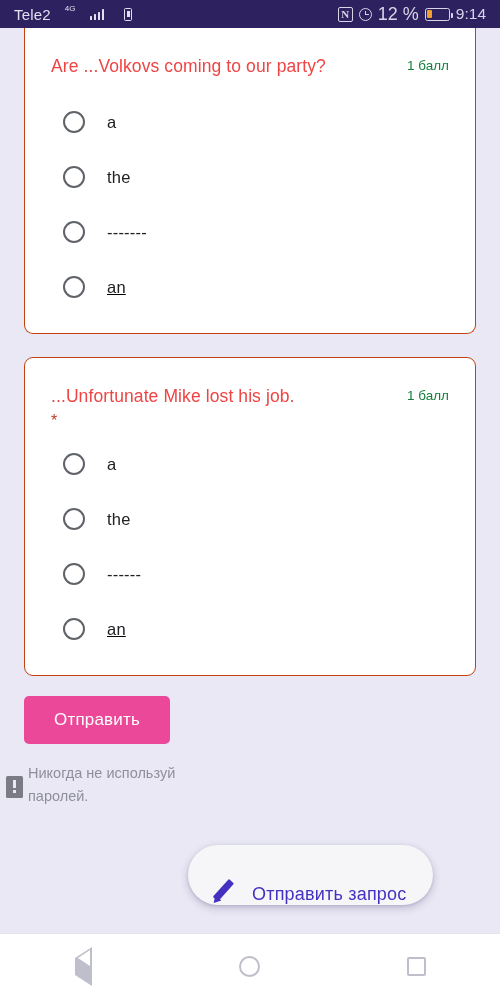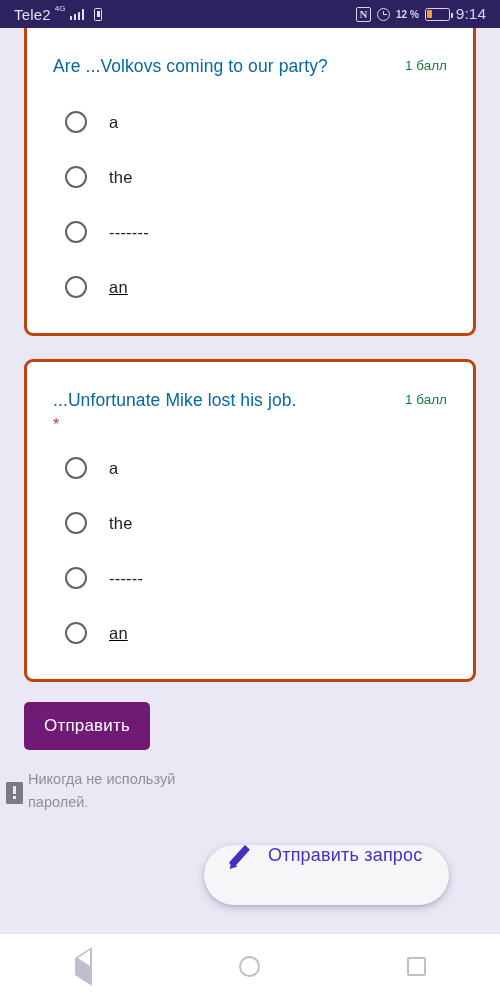--- a/index.html
+++ b/index.html
@@ -20,21 +20,21 @@
   .statusbar {
     height:28px;
     background:#2e2160;
     color:#d8d5e8;
     display:flex; align-items:center;
     padding:0 14px;
     font-size:14.5px;
     flex:0 0 auto;
     position:relative; z-index:40;
   }
-  .sb-left { display:flex; align-items:center; gap:3px; }
+  .sb-left { display:flex; align-items:center; gap:13px; }
   .sb-right { margin-left:auto; display:flex; align-items:center; gap:6px; }
   .carrier { font-size:15px; letter-spacing:.2px; color:#e2e0ee; }
   .net-g {
     font-size:8px; line-height:8px;
     position:relative; top:-5px; margin-left:1px;
     color:#e2e0ee; font-weight:normal;
   }
   .bars { display:flex; align-items:flex-end; gap:1.5px; height:12px; margin-left:1px; }
   .bars i { width:2.5px; background:#e2e0ee; display:block; border-radius:.5px; }
   .bars i:nth-child(1){height:4px}
@@ -59,21 +59,21 @@
     position:relative;
   }
   .alarm:before{
     content:""; position:absolute; left:5px; top:2.3px;
     width:1.4px; height:4.4px; background:#d8d5e8;
   }
   .alarm:after{
     content:""; position:absolute; left:5.5px; top:5.6px;
     width:3.4px; height:1.4px; background:#d8d5e8;
   }
-  .batt-pct { font-size:10px;font-weight:bold; }
+  .batt-pct { font-size:18px; }
   .battery {
     width:25px; height:13px; border:1.6px solid #d8d5e8; border-radius:2.5px;
     position:relative; display:flex; align-items:center; padding:1.5px;
   }
   .battery:after{
     content:""; position:absolute; right:-4px; top:4px;
     width:2.2px; height:5px; background:#d8d5e8; border-radius:0 1px 1px 0;
   }
   .battery span { display:block; height:100%; width:22%; background:#f0a030; border-radius:1px; }
   .clock { font-size:15.5px; margin-left:0; }
@@ -82,35 +82,35 @@
   .content {
     flex:1 1 auto;
     position:relative;
     overflow:hidden;
     padding:0 24px;
   }
 
   .card {
     background:#ffffff;
     border-radius:9px;
-    border:3px solid #c2410c;
+    border:1px solid #c2410c;
     padding:24px 26px 22px 26px;
   }
   .card.first {
     border-top-left-radius:0; border-top-right-radius:0;
     border-top:none;
     margin-top:0;
   }
   .card.second { margin-top:23px; }
 
   .qhead { display:flex; align-items:flex-start; }
   .qtext {
     font-size:17.5px;
     line-height:28px;
-    color:#0369a1;
+    color:#ef4444;
     flex:1 1 auto;
     padding-right:10px;
     font-weight:400;
     letter-spacing:.1px;
   }
   .points {
     font-size:13.5px;
     color:#15803d;
     white-space:nowrap;
     padding-top:6px;
@@ -141,24 +141,24 @@
     margin-left:22px;
     font-size:16.5px;
     color:#202124;
     letter-spacing:.2px;
   }
 
   
   .submit-row { margin-top:20px; }
   .submit-btn {
     display:inline-block;
-    background:#701a75;
+    background:#ec4899;
     color:#ffffff;
     font-size:17px;
-    padding:14px 20px;
+    padding:14px 30px;
     border:none;
     border-radius:5px;
     letter-spacing:.2px;
     cursor:pointer;
     font-family:"Liberation Sans", sans-serif;
   }
 
   .footer-note {
     margin-top:18px;
     font-size:14.5px;
@@ -179,24 +179,24 @@
     width:3px; height:8px; background:#e9e8f4;
   }
   .warn-icon:after{
     content:""; position:absolute; left:7px; top:14px;
     width:3px; height:3px; background:#e9e8f4;
   }
 
   
   .fab {
     position:absolute;
-    left:204px;
+    left:188px;
     top:845px;
     height:60px;
-    display:flex; align-items:flex-start;
+    display:flex; align-items:flex-end;
     background:#f6f6f9;
     border-radius:30px;
     padding:0 26px 0 22px;
     box-shadow:0 3px 9px rgba(40,30,90,.22), 0 1px 3px rgba(40,30,90,.14);
     z-index:30;
     cursor:pointer;
   }
   .fab .pencil {
     width:26px; height:26px;
     position:relative;

